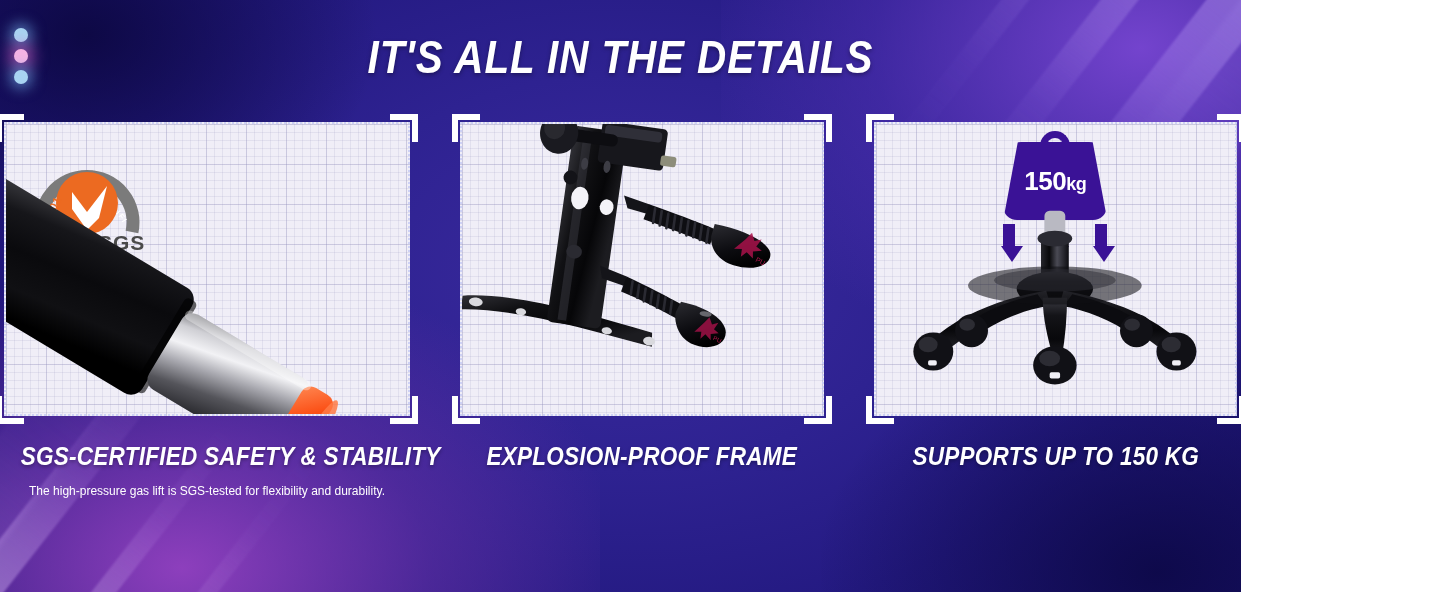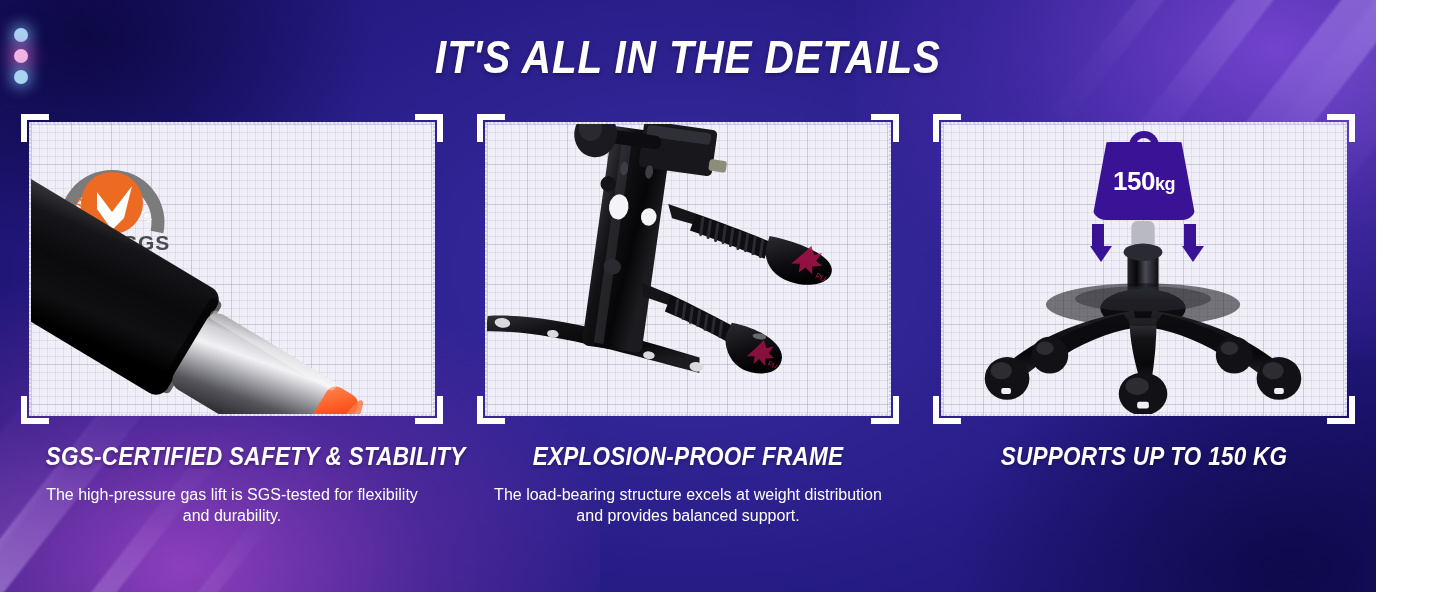--- a/index.html
+++ b/index.html
@@ -6,21 +6,21 @@
 
   html, body {
     width: 1445px;
     height: 592px;
     overflow: hidden;
     font-family: "Liberation Sans", sans-serif;
   }
 
   .banner {
     position: relative;
-    width: 1376px;
+    width: 1241px;
     height: 592px;
     background: #1b1470;
     overflow: hidden;
   }
 
   
   .bg-base {
     position: absolute; inset: 0;
     background:
       radial-gradient(ellipse 780px 520px at 50% 46%, #3a2a9e 0%, #2e2291 38%, #241a82 68%, #1d1472 100%),
@@ -151,21 +151,21 @@
     font-size: 25px;
     letter-spacing: .3px;
     transform: scaleX(.9);
     white-space: nowrap;
     text-shadow: 0 2px 4px rgba(0,0,0,.3);
   }
   .card-desc {
     margin-top: 13px;
     text-align: center;
     color: #ffffff;
-    font-size: 16px;
+    font-size: 12px;
     line-height: 1.32;
     padding: 0 8px;
   }
 
   
   .sgs { position: absolute; left: 22px; top: 22px; width: 118px; height: 112px; }
 
   
   .weight-badge { position: absolute; left: 50%; top: 18px; transform: translateX(-50%); width: 104px; }
   .badge-shape {
@@ -366,21 +366,20 @@
               <text x="300" y="236" font-size="7" fill="#b8184f" transform="rotate(18 300 236)">PU</text>
             </g>
           </svg>
         </div>
         <div class="corner tl"></div>
         <div class="corner tr"></div>
         <div class="corner bl"></div>
         <div class="corner br"></div>
       </div>
       <div class="card-title">EXPLOSION-PROOF FRAME</div>
-      <div class="card-desc">The load-bearing structure excels at weight distribution and provides balanced support.</div>
     </div>
 
     <div class="card">
       <div class="frame">
         <div class="frame-inner">
           <svg class="photo" viewBox="0 0 414 302">
             <defs>
               <linearGradient id="baseg" x1="0" y1="0" x2="0" y2="1">
                 <stop offset="0%" stop-color="#3c3c44"></stop>
                 <stop offset="30%" stop-color="#141418"></stop>

